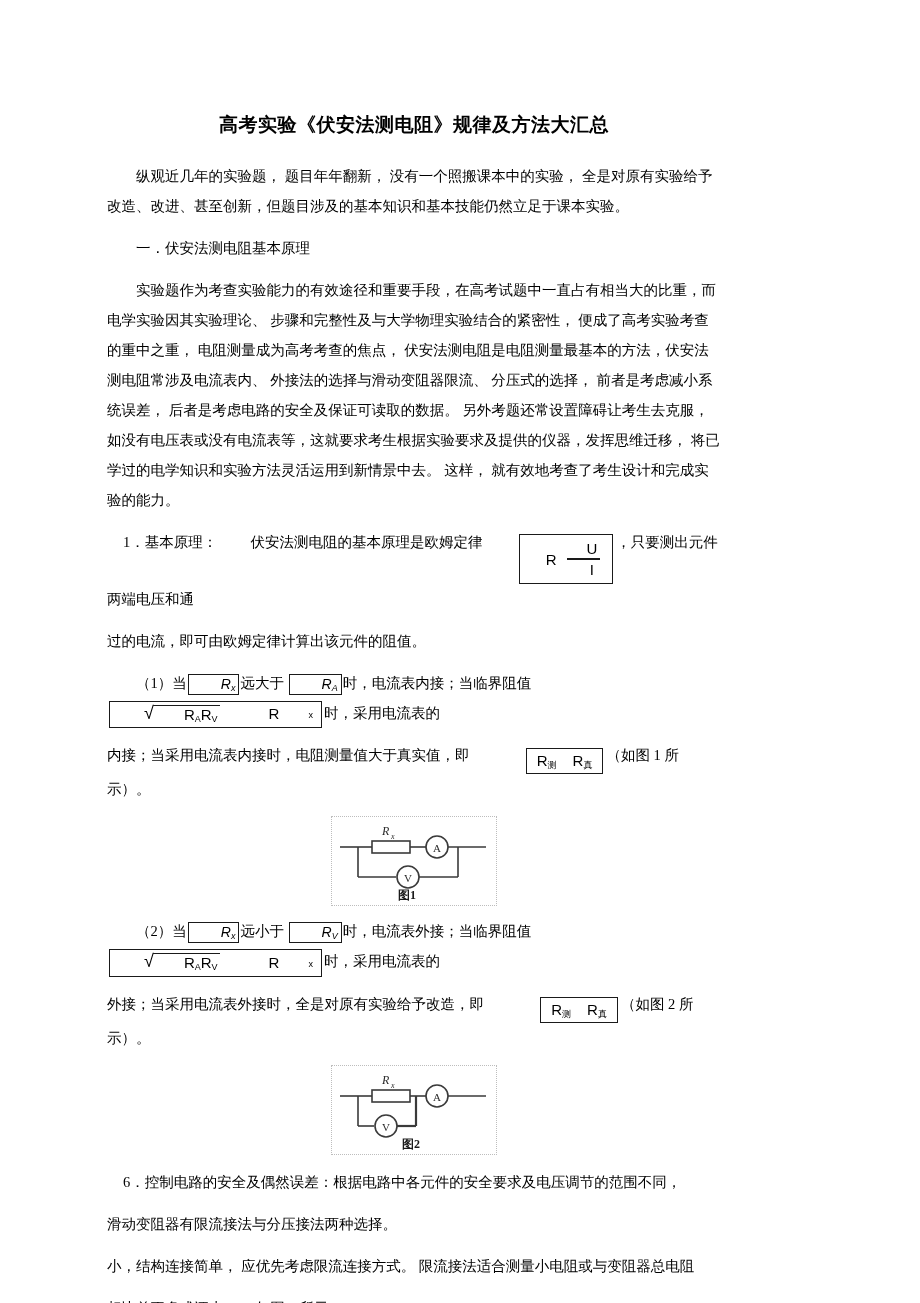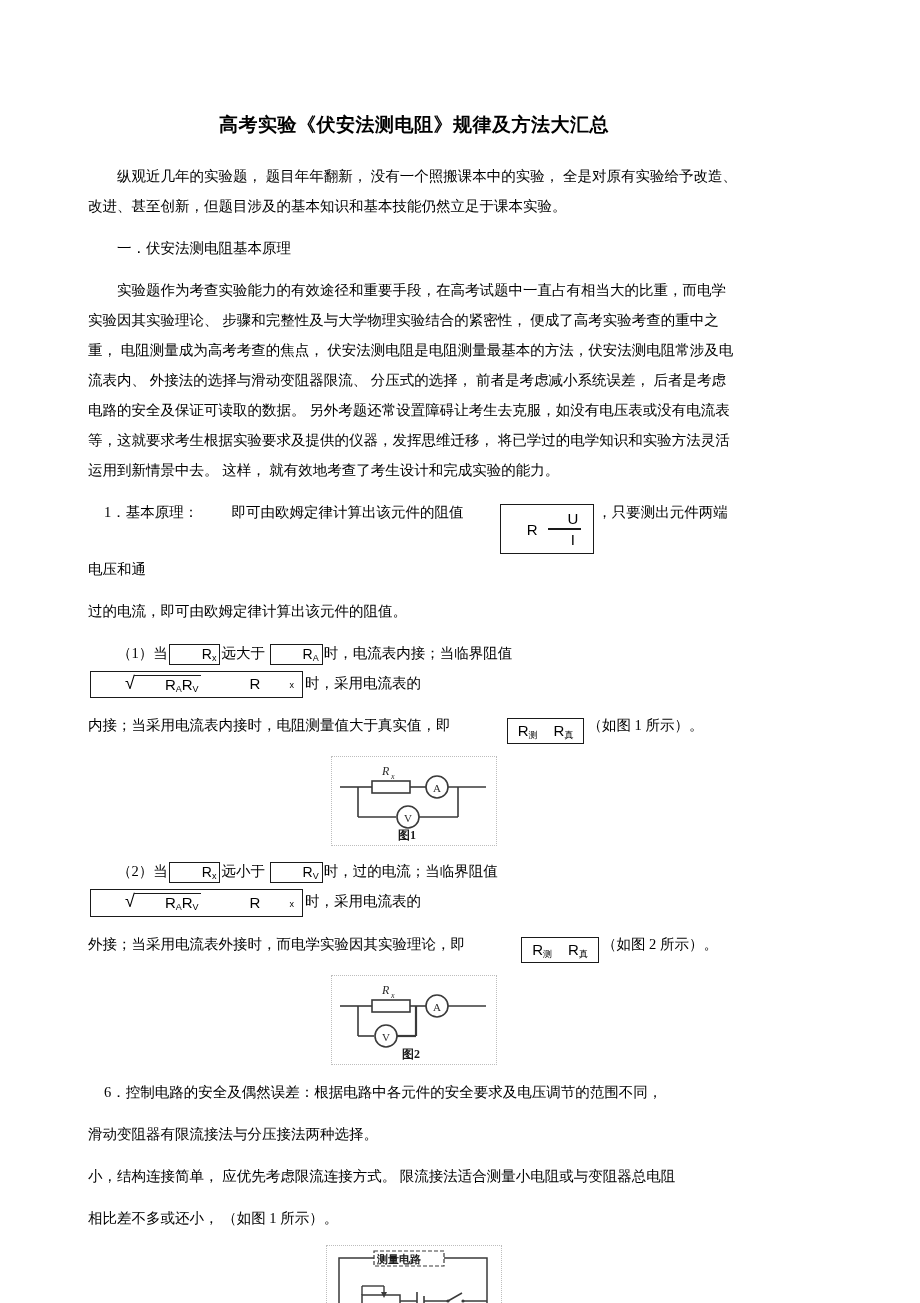--- a/index.html
+++ b/index.html
@@ -13,21 +13,21 @@
     font-family: "Liberation Serif", "DejaVu Serif", serif;
     color: #000000;
     overflow: hidden;
     position: relative;
   }
   .page {
     width: 828px;
     height: 1303px;
     position: relative;
     box-sizing: border-box;
-    padding: 0 76px;
+    padding: 0 95px;
   }
   .doc-title {
     text-align: center;
     font-size: 19px;
     font-weight: bold;
     letter-spacing: 0.5px;
     margin: 0;
     padding-top: 112px;
     line-height: 1.4;
   }
@@ -50,20 +50,21 @@
     background: #fff;
     font-family: "Liberation Sans", sans-serif;
     line-height: 1;
     text-align: center;
     position: relative;
   }
   .eq-small {
     padding: 2px 3px 3px 3px;
     font-size: 14px;
     margin: 0 1px;
+    font-style: italic;
   }
   .eq-small sub {
     font-size: 9px;
     vertical-align: baseline;
     position: relative;
     top: 2px;
   }
   .eq-ohm {
     padding: 6px 12px 6px 10px;
     font-size: 15px;
@@ -165,21 +166,21 @@
 
   <p class="para first-block indent2">纵观近几年的实验题， 题目年年翻新， 没有一个照搬课本中的实验， 全是对原有实验给予改造、改进、甚至创新，但题目涉及的基本知识和基本技能仍然立足于课本实验。</p>
 
   <p class="para indent2">一．伏安法测电阻基本原理</p>
 
   <p class="para indent2">实验题作为考查实验能力的有效途径和重要手段，在高考试题中一直占有相当大的比重，而电学实验因其实验理论、 步骤和完整性及与大学物理实验结合的紧密性， 便成了高考实验考查的重中之重， 电阻测量成为高考考查的焦点， 伏安法测电阻是电阻测量最基本的方法，伏安法测电阻常涉及电流表内、 外接法的选择与滑动变阻器限流、 分压式的选择， 前者是考虑减小系统误差， 后者是考虑电路的安全及保证可读取的数据。 另外考题还常设置障碍让考生去克服，如没有电压表或没有电流表等，这就要求考生根据实验要求及提供的仪器，发挥思维迁移， 将已学过的电学知识和实验方法灵活运用到新情景中去。 这样， 就有效地考查了考生设计和完成实验的能力。</p>
 
   <p class="para indent1" style="margin-top:8px;">
     <span>1．基本原理：</span>
     <span class="gap-mid"></span>
-    <span>即可由欧姆定律计算出该元件的阻值</span>
+    <span>伏安法测电阻的基本原理是欧姆定律</span>
     <span class="gap-mid"></span>
     <span class="eqbox eq-ohm">
       <span>R</span>
       <span class="frac">
         <span class="num">U</span>
         <span class="bar"></span>
         <span class="den">I</span>
       </span>
     </span><span>，只要测出元件两端电压和通</span>
   </p>
@@ -225,35 +226,35 @@
         <text x="70" y="63" font-family="Liberation Serif, serif" font-size="11" fill="#2b2b2b">V</text>
         <line x1="85" y1="58" x2="124" y2="58" stroke="#3a3a3a" stroke-width="1.6"></line>
         <line x1="124" y1="58" x2="124" y2="28" stroke="#3a3a3a" stroke-width="1.6"></line>
         <text x="64" y="80" font-family="Liberation Serif, serif" font-size="12" font-weight="bold" fill="#1a1a1a">图1</text>
       </svg>
     </div>
   </div>
 
   <p class="para indent2" style="margin-top:10px;">
     <span>（2）当</span><span class="eqbox eq-small"><span>R</span><sub>x</sub></span><span>远小于</span>
-    <span class="eqbox eq-small"><span>R</span><sub>V</sub></span><span>时，过的电流；当临界阻值</span>
+    <span class="eqbox eq-small"><span>R</span><sub>V</sub></span><span>时，电流表外接；当临界阻值</span>
     <span class="gap-wide"></span>
     <span class="eqbox eq-sqrt">
       <span class="sqrt-wrap">
         <span class="radical">√</span>
         <span class="radicand"><span>R</span><sub>A</sub><span>R</span><sub>V</sub></span>
       </span>
       <span class="gap"></span>
       <span>R</span>
         <sub>x</sub>
     </span><span>时，采用电流表的</span>
   </p>
 
   <p class="para" style="margin-top:10px;">
-    <span>外接；当采用电流表外接时，而电学实验因其实验理论，即</span>
+    <span>外接；当采用电流表外接时，全是对原有实验给予改造，即</span>
     <span class="gap-wide"></span>
     <span class="eqbox eq-cmp"><span>R</span><sub>测</sub><span class="gap"></span><span>R</span><sub>真</sub></span><span>（如图 2 所示）。</span>
   </p>
 
   <div class="figure" style="margin-top:10px;">
     <div class="figure-inner">
       <svg width="160" height="84" viewBox="0 0 160 84">
         <text x="48" y="16" font-family="Liberation Serif, serif" font-size="12" font-style="italic" fill="#2b2b2b">R</text>
         <text x="57" y="20" font-family="Liberation Serif, serif" font-size="8" font-style="italic" fill="#2b2b2b">x</text>
         <line x1="6" y1="28" x2="38" y2="28" stroke="#3a3a3a" stroke-width="1.6"></line>

